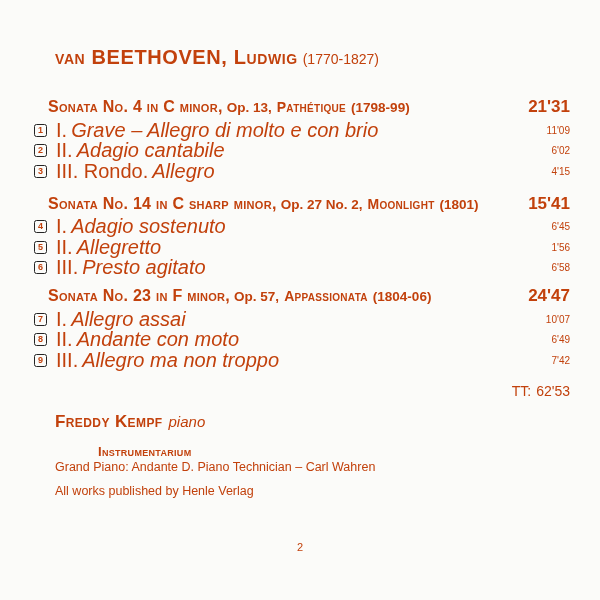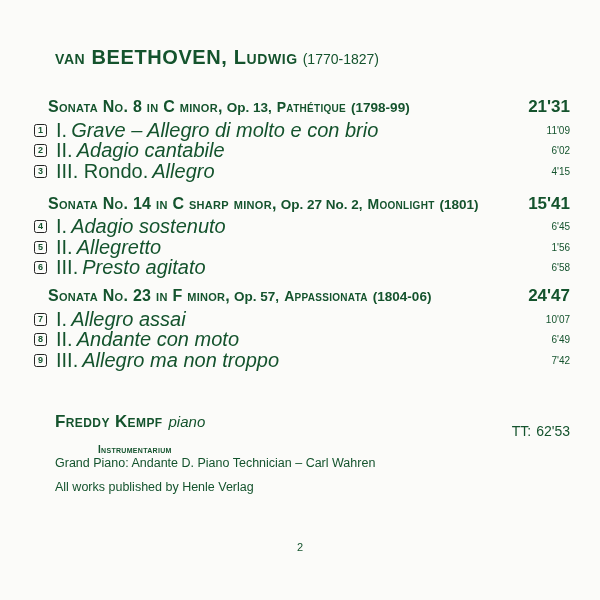--- a/index.html
+++ b/index.html
@@ -1,18 +1,18 @@
 <!DOCTYPE html>
 <html><head>
 <meta charset="utf-8">
 <style>
   html,body { margin:0; padding:0; }
   .page {
     position:relative; width:600px; height:600px;
-    background:#fbfbf9; color:#14532d; overflow:hidden;
+    background:#fbfbf9; color:#c2410c; overflow:hidden;
     font-family:"Liberation Sans", sans-serif;
   }
   
   .title { position:absolute; top:46px; left:55px; white-space:nowrap; }
   .title-main { font-variant:small-caps; font-weight:bold; font-size:20px; letter-spacing:0.6px; }
   .title-years { font-size:14px; margin-left:5px; }
 
   
   .list { position:absolute; top:97px; left:0; right:0; }
   .heading-row { height:23px; padding:0 30px 0 48px; display:flex; justify-content:space-between; align-items:baseline; white-space:nowrap; }
@@ -31,48 +31,48 @@
     margin-right:9px;
   }
   .track-title { flex:1; font-size:20px; white-space:nowrap; }
   .t-prefix { font-style:normal; }
   .t-tempo { font-style:italic; margin-left:4px; }
   .track-time { font-size:10px; }
 
   .gap-a { height:12px; } .gap-b { height:8px; }
 
   
-  .tt-row { position:absolute; top:383px; right:30px; font-size:14px; white-space:nowrap;margin-top:40px; }
+  .tt-row { position:absolute; top:383px; right:30px; font-size:14px; white-space:nowrap; }
   .tt-time { margin-left:5px; }
 
   
   .artist { position:absolute; top:412px; left:55px; white-space:nowrap; }
   .artist-name { font-variant:small-caps; font-weight:bold; font-size:17px; letter-spacing:0.4px; }
   .artist-role { font-style:italic; font-size:15px; margin-left:6px; }
 
   
   .credits { position:absolute; top:444px; left:55px; }
-  .instr-label { font-variant:small-caps; font-weight:bold; font-size:10px; letter-spacing:0.3px;padding-left:43px; }
+  .instr-label { font-variant:small-caps; font-weight:bold; font-size:13px; letter-spacing:0.3px;padding-left:43px; }
   .instr-detail { font-size:12.5px; margin-top:1px; }
   .publisher { font-size:12.5px; margin-top:10px; }
 
   
   .page-num { position:absolute; top:541px; left:0; width:100%; text-align:center; font-size:11px; }
 </style>
 </head>
 <body>
 
 <div class="page">
 
   <div class="title"><span class="title-main">van BEETHOVEN, Ludwig</span><span class="title-years">(1770-1827)</span></div>
 
   <div class="list">
 
     <div class="heading-row">
-        <div class="heading-left"><span class="h-name">Sonata No. 8 in C minor,</span><span class="h-op">Op. 13,</span><span class="h-nick">Pathétique</span><span class="h-years">(1798-99)</span></div>
+        <div class="heading-left"><span class="h-name">Sonata No. 4 in C minor,</span><span class="h-op">Op. 13,</span><span class="h-nick">Pathétique</span><span class="h-years">(1798-99)</span></div>
         <span class="h-time">21'31</span>
       </div>
     <div class="track-row">
         <span class="track-num">1</span>
         <span class="track-title"><span class="t-prefix">I.</span><span class="t-tempo">Grave – Allegro di molto e con brio</span></span>
         <span class="track-time">11'09</span>
       </div>
     <div class="track-row">
         <span class="track-num">2</span>
         <span class="track-title"><span class="t-prefix">II.</span><span class="t-tempo">Adagio cantabile</span></span>

